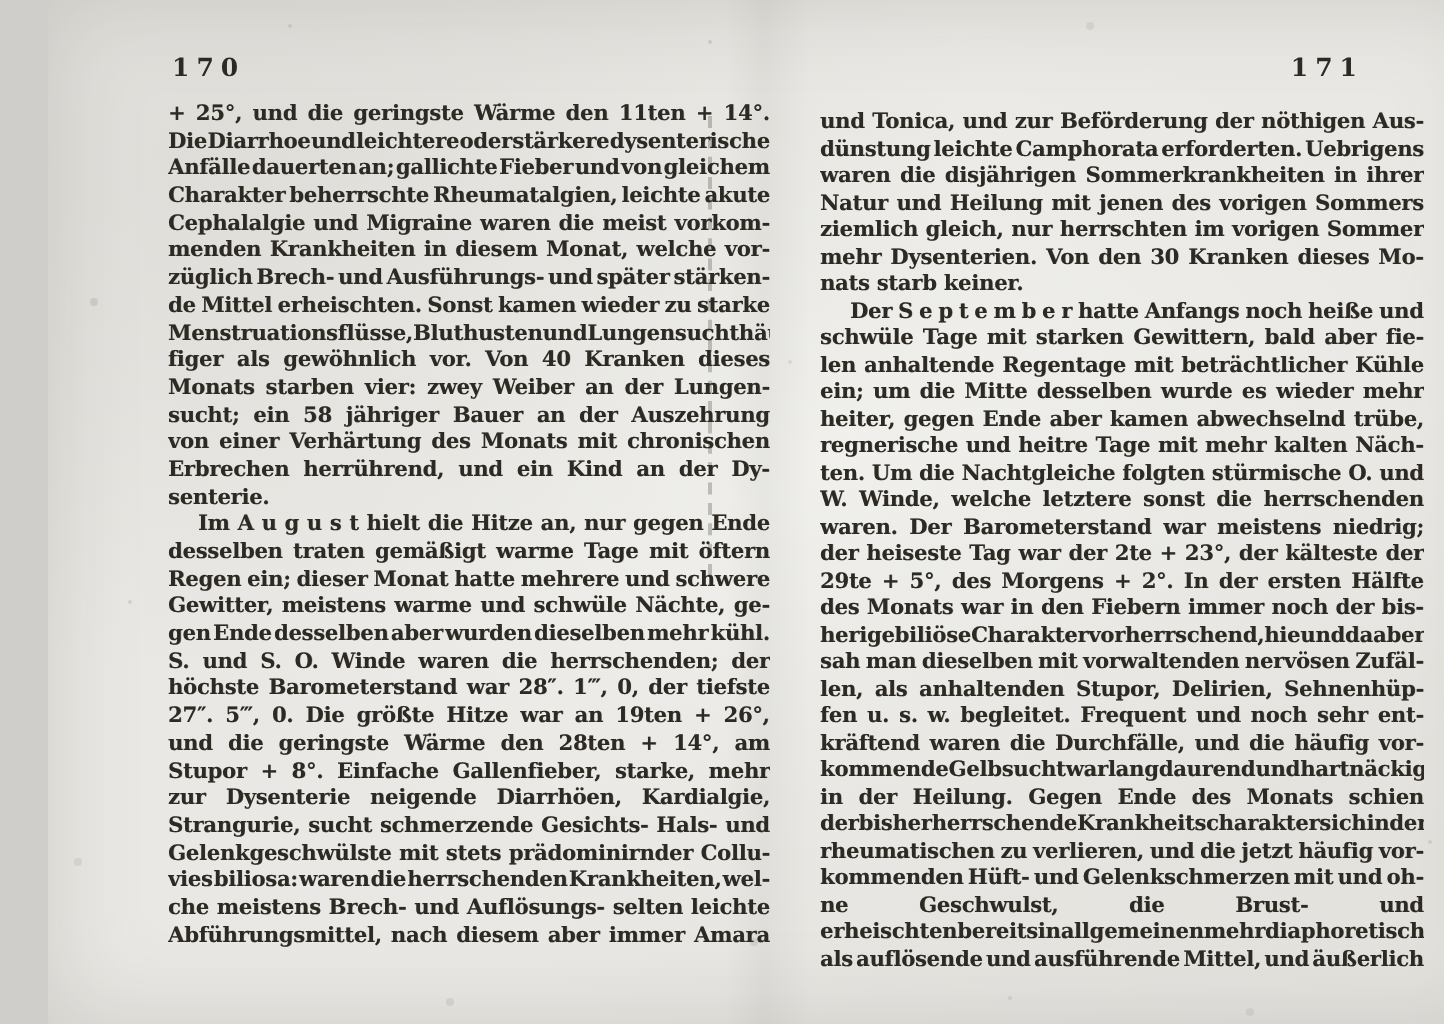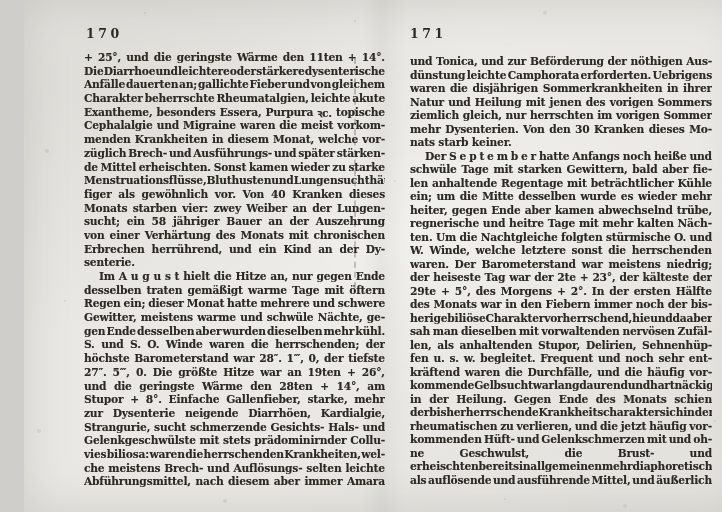--- a/index.html
+++ b/index.html
@@ -16,21 +16,21 @@
     font-family:"DejaVu Serif","Liberation Serif",serif;
     color:#2d2a24;
     margin-left:24px;
   }
   .pagenum{
     position:absolute;top:26px;
     font-size:12.5px;font-weight:700;letter-spacing:3.5px;
     color:#2d2a24;
   }
   .pagenum.left{left:62px;}
-  .pagenum.right{left:386px;width:290px;text-align:left;}
+  .pagenum.right{left:368px;width:290px;text-align:right;}
   .textblock{
     position:absolute;top:51px;
     font-size:10.6px;font-weight:700;letter-spacing:-0.15px;
     text-shadow:0.2px 0.2px 0 rgba(55,48,40,0.40);
   }
   .textblock.left{left:60px;width:301px;}
   .textblock.right{left:386px;width:302px;top:55px;}
   .tline{
     display:flex;justify-content:space-between;
     align-items:flex-start;
@@ -75,21 +75,20 @@
   <div class="gutter-shade"></div>
   <div class="fold-line"></div>
 
   <div>
     <div class="pagenum left">170</div>
     <div class="textblock left">
         <div class="tline"><span>+</span><span>25°,</span><span>und</span><span>die</span><span>geringste</span><span>Wärme</span><span>den</span><span>11ten</span><span>+</span><span>14°.</span></div>
         <div class="tline"><span>Die</span><span>Diarrhoe</span><span>und</span><span>leichtere</span><span>oder</span><span>stärkere</span><span>dysenterische</span></div>
         <div class="tline"><span>Anfälle</span><span>dauerten</span><span>an;</span><span>gallichte</span><span>Fieber</span><span>und</span><span>von</span><span>gleichem</span></div>
         <div class="tline"><span>Charakter</span><span>beherrschte</span><span>Rheumatalgien,</span><span>leichte</span><span>akute</span></div>
-        <div class="tline"><span>Exantheme,</span><span>besonders</span><span>Essera,</span><span>Purpura</span><span>ꝛc.</span><span>topische</span></div>
         <div class="tline"><span>Cephalalgie</span><span>und</span><span>Migraine</span><span>waren</span><span>die</span><span>meist</span><span>vorkom-</span></div>
         <div class="tline"><span>menden</span><span>Krankheiten</span><span>in</span><span>diesem</span><span>Monat,</span><span>welche</span><span>vor-</span></div>
         <div class="tline"><span>züglich</span><span>Brech-</span><span>und</span><span>Ausführungs-</span><span>und</span><span>später</span><span>stärken-</span></div>
         <div class="tline"><span>de</span><span>Mittel</span><span>erheischten.</span><span>Sonst</span><span>kamen</span><span>wieder</span><span>zu</span><span>starke</span></div>
         <div class="tline"><span>Menstruationsflüsse,</span><span>Bluthusten</span><span>und</span><span>Lungensucht</span><span>häu-</span></div>
         <div class="tline"><span>figer</span><span>als</span><span>gewöhnlich</span><span>vor.</span><span>Von</span><span>40</span><span>Kranken</span><span>dieses</span></div>
         <div class="tline"><span>Monats</span><span>starben</span><span>vier:</span><span>zwey</span><span>Weiber</span><span>an</span><span>der</span><span>Lungen-</span></div>
         <div class="tline"><span>sucht;</span><span>ein</span><span>58</span><span>jähriger</span><span>Bauer</span><span>an</span><span>der</span><span>Auszehrung</span></div>
         <div class="tline"><span>von</span><span>einer</span><span>Verhärtung</span><span>des</span><span>Monats</span><span>mit</span><span>chronischen</span></div>
         <div class="tline"><span>Erbrechen</span><span>herrührend,</span><span>und</span><span>ein</span><span>Kind</span><span>an</span><span>der</span><span>Dy-</span></div>

